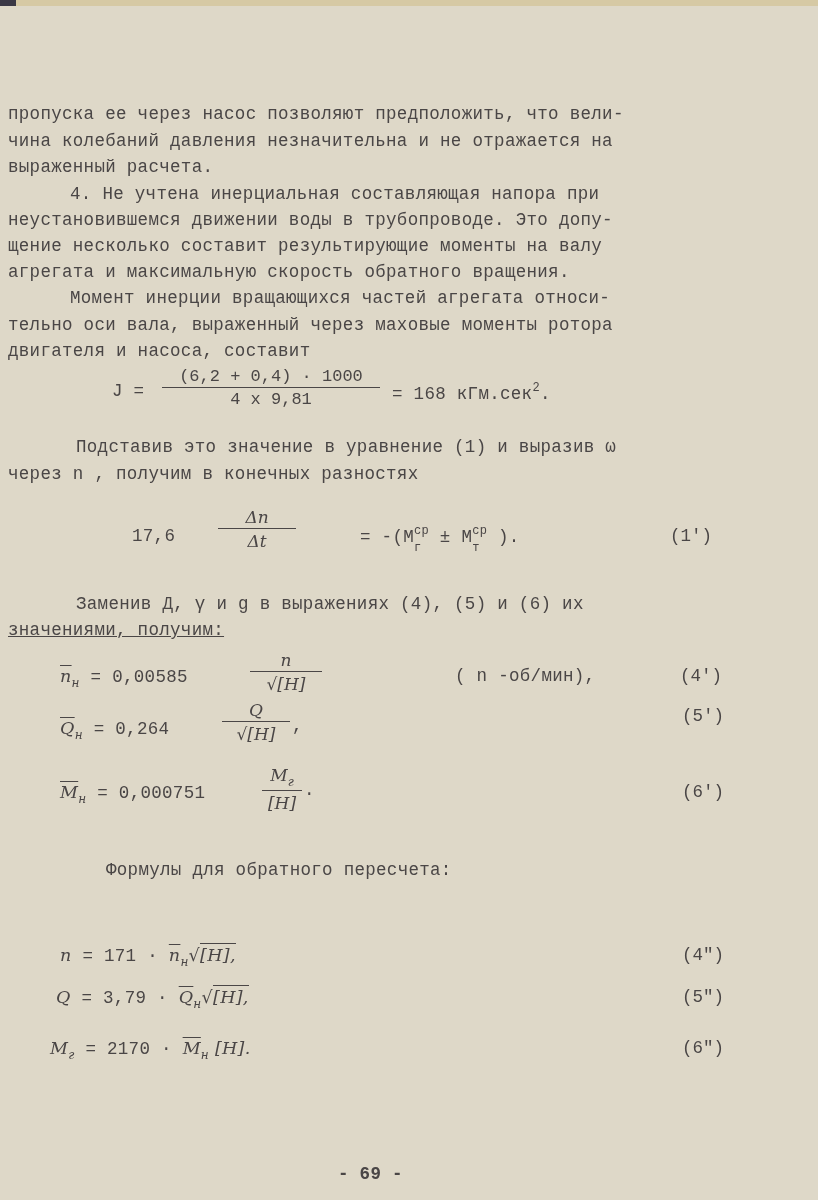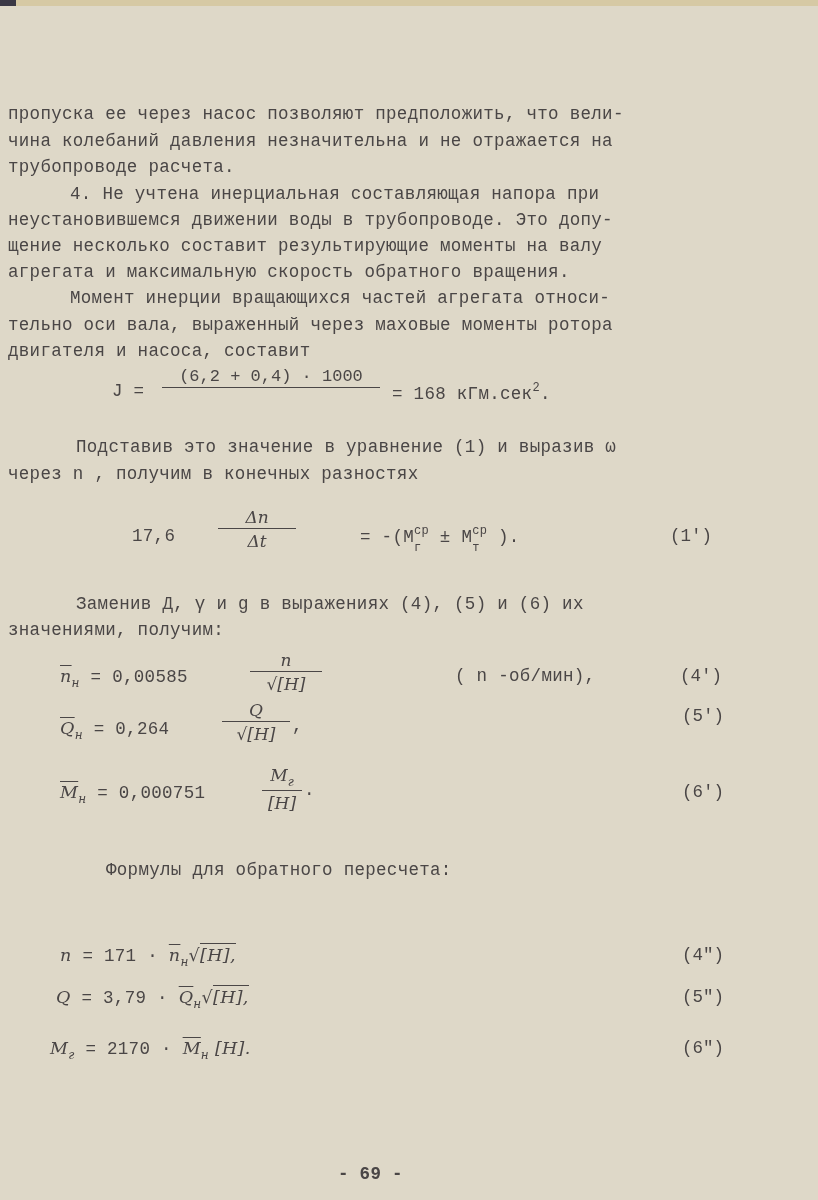--- a/index.html
+++ b/index.html
@@ -24,54 +24,55 @@
   .sqrt { border-top: 1.5px solid #4a4646; padding-top: 1px; }
 </style>
 </head>
 <body>
 
 <div class="topstrip"></div>
 <div class="corner"></div>
 
 <div class="line" style="left:8px;top:104px;">пропуска ее через насос позволяют предположить, что вели-</div>
 <div class="line" style="left:8px;top:131px;">чина колебаний давления незначительна и не отражается на</div>
-<div class="line" style="left:8px;top:157px;">трубопроводе расчета.</div>
+<div class="line" style="left:8px;top:157px;">выраженный расчета.</div>
 
 <div class="line" style="left:70px;top:184px;">4. Не учтена инерциальная составляющая напора при</div>
 <div class="line" style="left:8px;top:210px;">неустановившемся движении воды в трубопроводе. Это допу-</div>
 <div class="line" style="left:8px;top:236px;">щение несколько составит результирующие моменты на валу</div>
 <div class="line" style="left:8px;top:262px;">агрегата и максимальную скорость обратного вращения.</div>
 
 <div class="line" style="left:70px;top:288px;">Момент инерции вращающихся частей агрегата относи-</div>
 <div class="line" style="left:8px;top:315px;">тельно оси вала, выраженный через маховые моменты ротора</div>
 <div class="line" style="left:8px;top:341px;">двигателя и насоса, составит</div>
 
 <div>
   <div class="line" style="left:112px;top:381px;">J =</div>
   <div class="frac" style="left:162px;top:367px;width:218px;">
     <span class="num">(6,2 + 0,4) · 1000</span>
+    <span class="den">4 x 9,81</span>
   </div>
   <div class="line" style="left:392px;top:381px;"><span>= 168 кГм.сек</span><span class="sup">2</span><span>.</span></div>
 </div>
 
 <div class="line" style="left:76px;top:437px;">Подставив это значение в уравнение (1) и выразив ω</div>
 <div class="line" style="left:8px;top:464px;">через    n   , получим в конечных разностях</div>
 
 <div>
   <div class="line" style="left:132px;top:526px;">17,6</div>
   <div class="frac ital" style="left:218px;top:507px;width:78px;">
     <span class="num">Δn</span>
     <span class="den">Δt</span>
   </div>
   <div class="line" style="left:360px;top:524px;"><span>= -(M</span><span style="position:relative;"><span class="sup">ср</span><span class="sub" style="position:absolute;left:0;top:14px;">г</span></span><span> ± M</span><span style="position:relative;"><span class="sup">ср</span><span class="sub" style="position:absolute;left:0;top:14px;">т</span></span><span> ).</span></div>
   <div class="eqno" style="left:670px;top:526px;">(1′)</div>
 </div>
 
 <div class="line" style="left:76px;top:594px;">Заменив Д,  γ   и   g   в выражениях (4), (5) и (6) их</div>
-<div class="line" style="left:8px;top:620px;">значениями, получим:</div>
+<div class="line" style="left:8px;top:620px;text-decoration:underline;">значениями, получим:</div>
 
 <div>
   <div class="line" style="left:60px;top:666px;"><span class="ital bar">n</span><span class="sub ital">н</span> <span>= 0,00585</span></div>
   <div class="frac ital" style="left:250px;top:650px;width:72px;">
     <span class="num">n</span>
     <span class="den">√[H]</span>
   </div>
   <div class="line" style="left:455px;top:666px;">( n  -об/мин),</div>
   <div class="eqno" style="left:680px;top:666px;">(4′)</div>
 </div>

